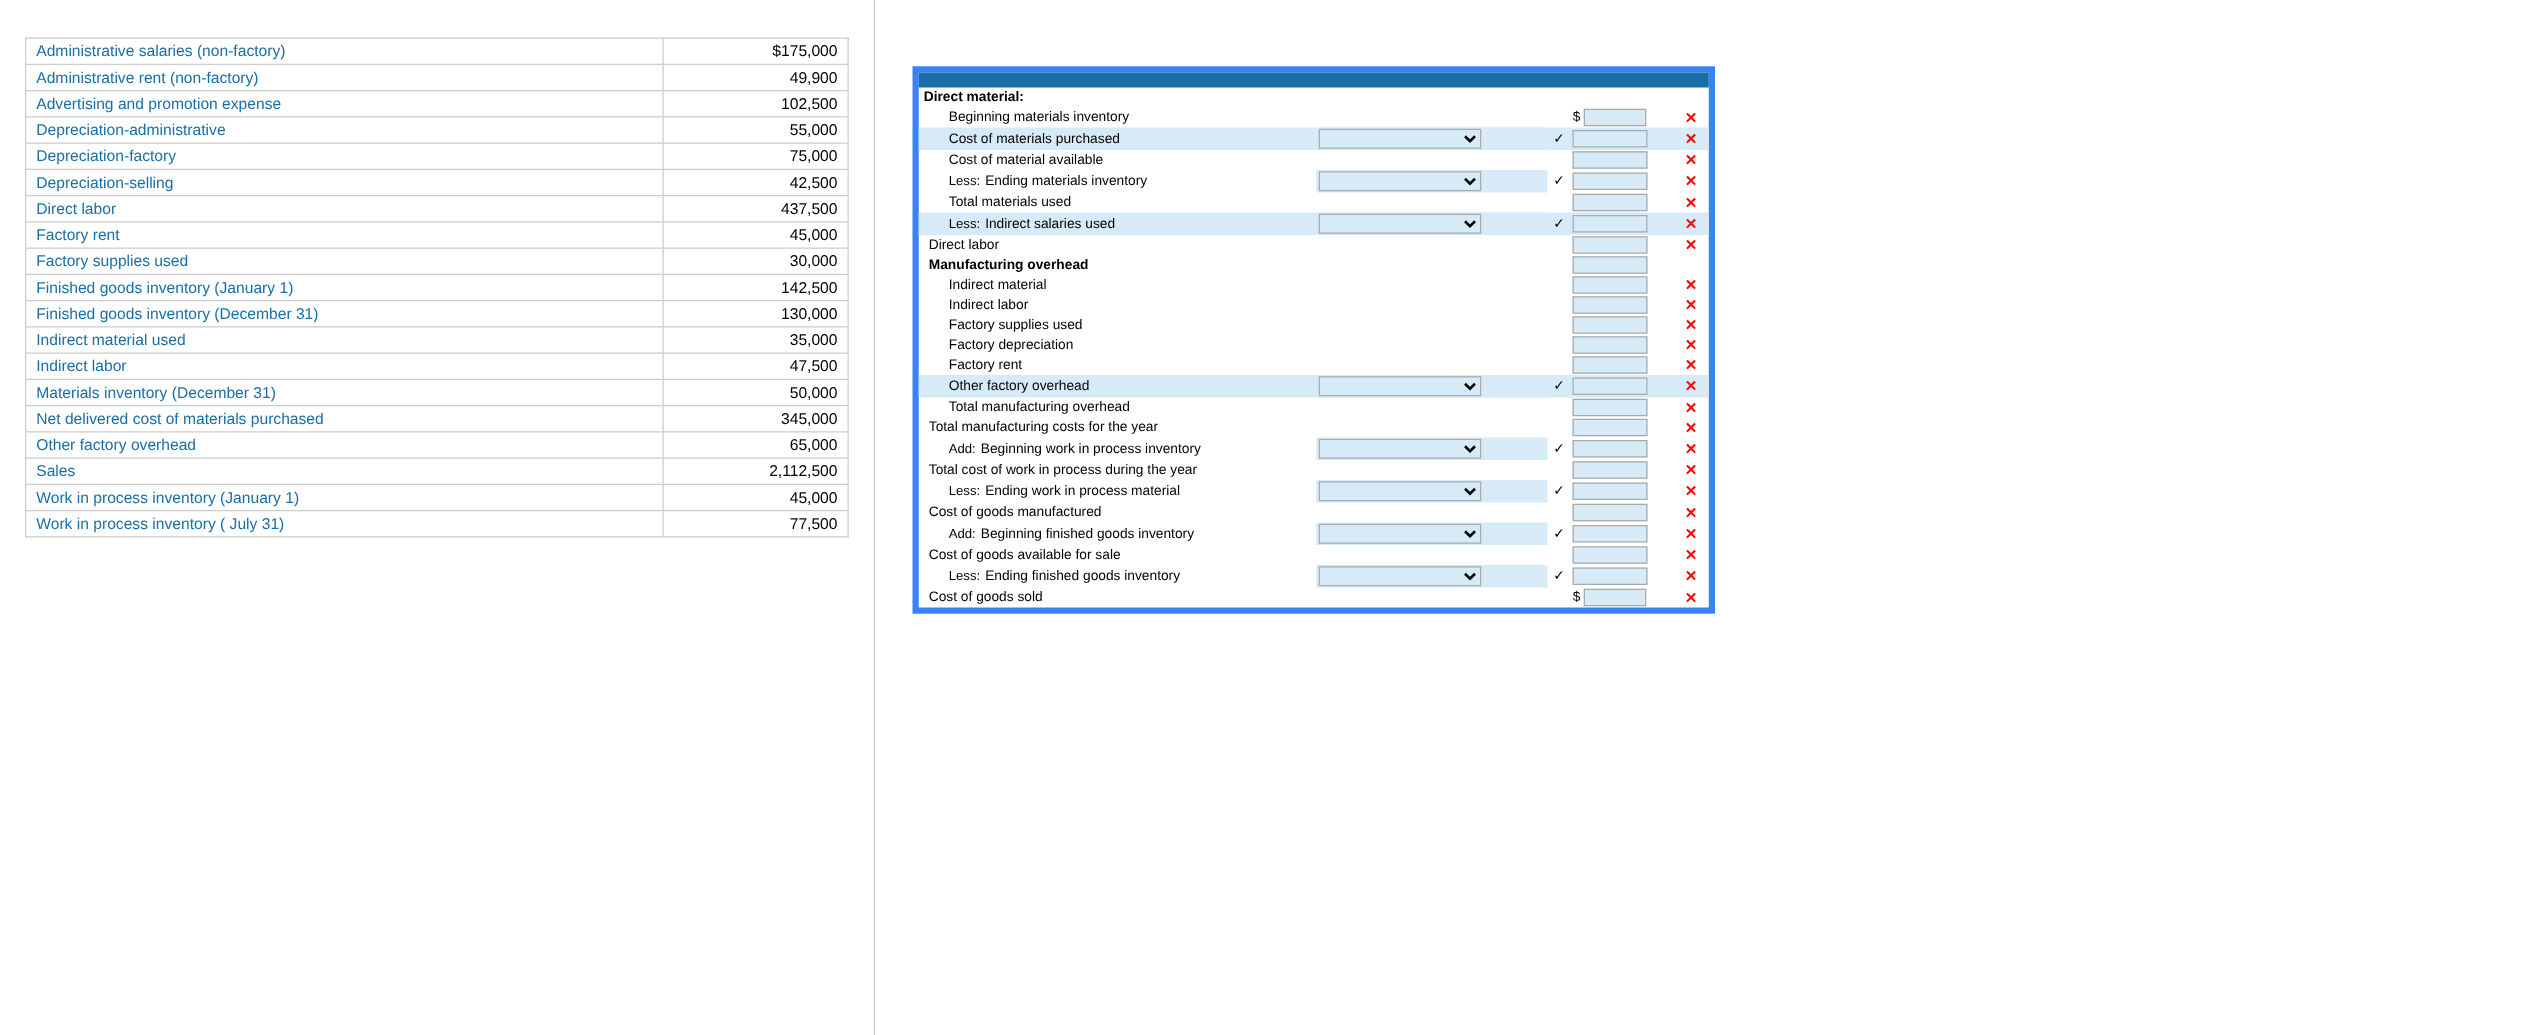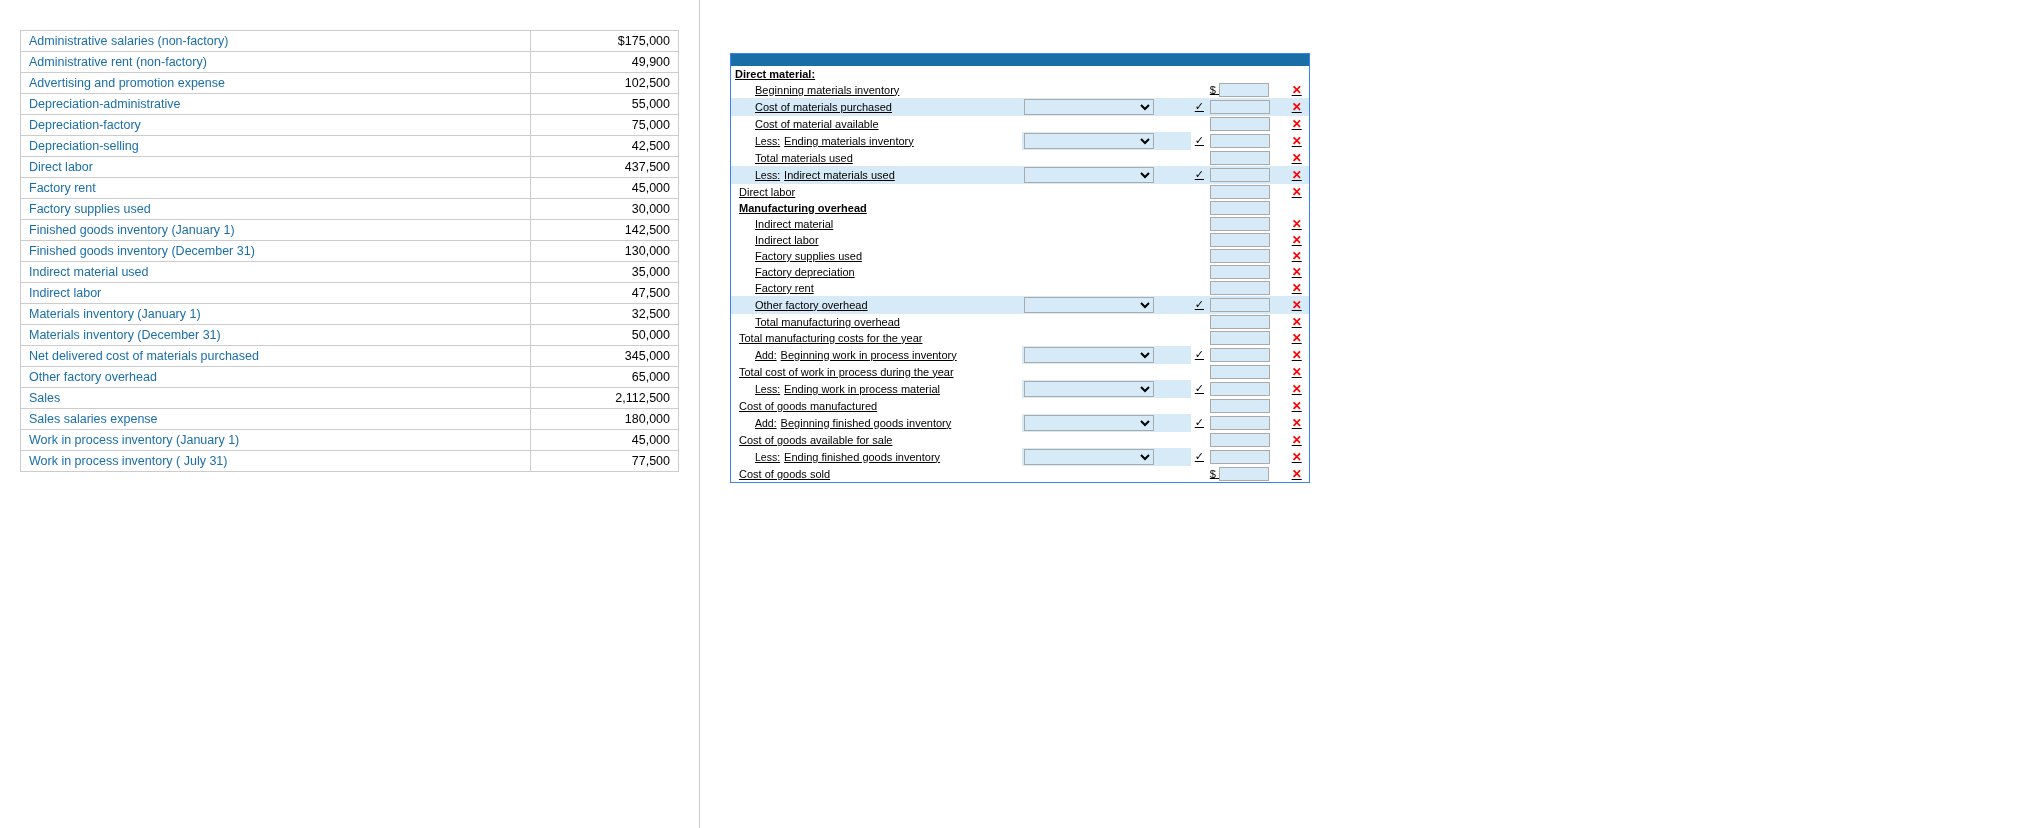--- a/index.html
+++ b/index.html
@@ -64,23 +64,22 @@
     }
 
     .right-instruction {
       font-size: 12.5px;
       margin-bottom: 14px;
       line-height: 1.5;
     }
 
     
     .schedule-container {
-      width: 580px;
-      border: 1px solid #3b82f6;
-      text-decoration: underline;
+      width: 642px;
+      border: 5px solid #3b82f6;
     }
 
     .schedule-header {
       background-color: #1a6ea8;
       color: #fff;
       text-align: center;
       padding: 6px 4px;
       font-size: 11px;
       font-weight: bold;
       line-height: 1.6;
@@ -166,42 +165,34 @@
         </tr>
         <tr>
           <td>Indirect material used</td>
           <td>35,000</td>
         </tr>
         <tr>
           <td>Indirect labor</td>
           <td>47,500</td>
         </tr>
         <tr>
-          <td>Materials inventory (January 1)</td>
-          <td>32,500</td>
-        </tr>
-        <tr>
           <td>Materials inventory (December 31)</td>
           <td>50,000</td>
         </tr>
         <tr>
           <td>Net delivered cost of materials purchased</td>
           <td>345,000</td>
         </tr>
         <tr>
           <td>Other factory overhead</td>
           <td>65,000</td>
         </tr>
         <tr>
           <td>Sales</td>
           <td>2,112,500</td>
-        </tr>
-        <tr>
-          <td>Sales salaries expense</td>
-          <td>180,000</td>
         </tr>
         <tr>
           <td>Work in process inventory (January 1)</td>
           <td>45,000</td>
         </tr>
         <tr>
           <td>Work in process inventory ( July 31)</td>
           <td>77,500</td>
         </tr>
       </tbody>
@@ -295,21 +286,21 @@
     </td>
     <td></td>
             <td></td>
     <td style="padding:1px 2px;">
       <input type="text" style="background: rgb(214, 234, 248); border: 1px solid rgb(170, 170, 170); height: 14px; width: 60px; font-size: 10px;">
     </td>
     <td style="padding:1px 3px;"><span style="color:red;font-weight:bold;font-size:12px;">✕</span></td>
   </tr>
           <tr style="background-color: rgb(214, 234, 248);">
     <td style="padding:2px 4px 2px 24px;white-space:nowrap;">
-      <span style="margin-right:4px;font-size:10.5px;">Less:</span><span style="font-weight:normal;font-size:11px;">Indirect materials used</span>
+      <span style="margin-right:4px;font-size:10.5px;">Less:</span><span style="font-weight:normal;font-size:11px;">Indirect salaries used</span>
     </td>
     <td style="background:#d6eaf8;padding:1px 2px;">
       <select class="dropdown-select" style="background:#d6eaf8;border:1px solid #aaa;font-size:10px;height:16px;min-width:130px;">
         <option></option>
       </select>
     </td>
     <td style="text-align:center;padding:1px 2px;">
       <span style="font-size:11px;">✓</span>
     </td>
     <td style="padding:1px 2px;">

